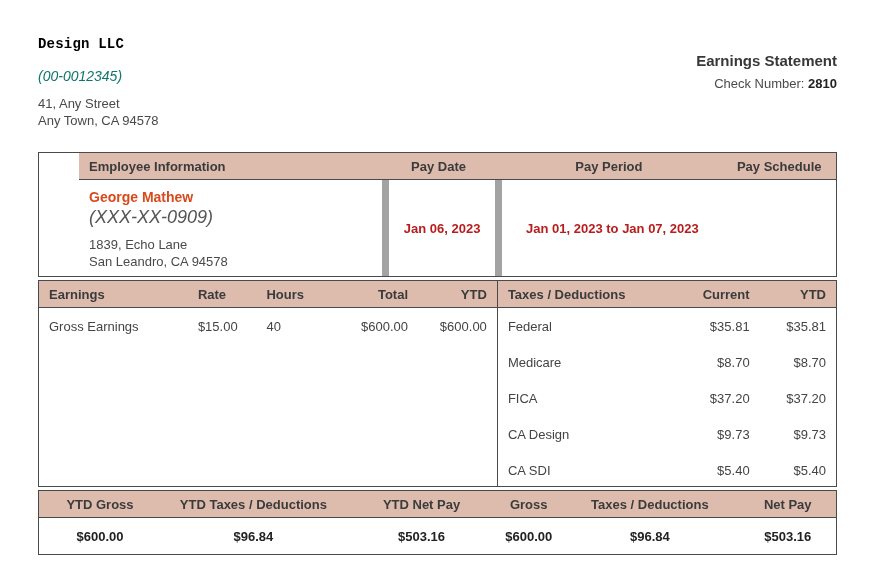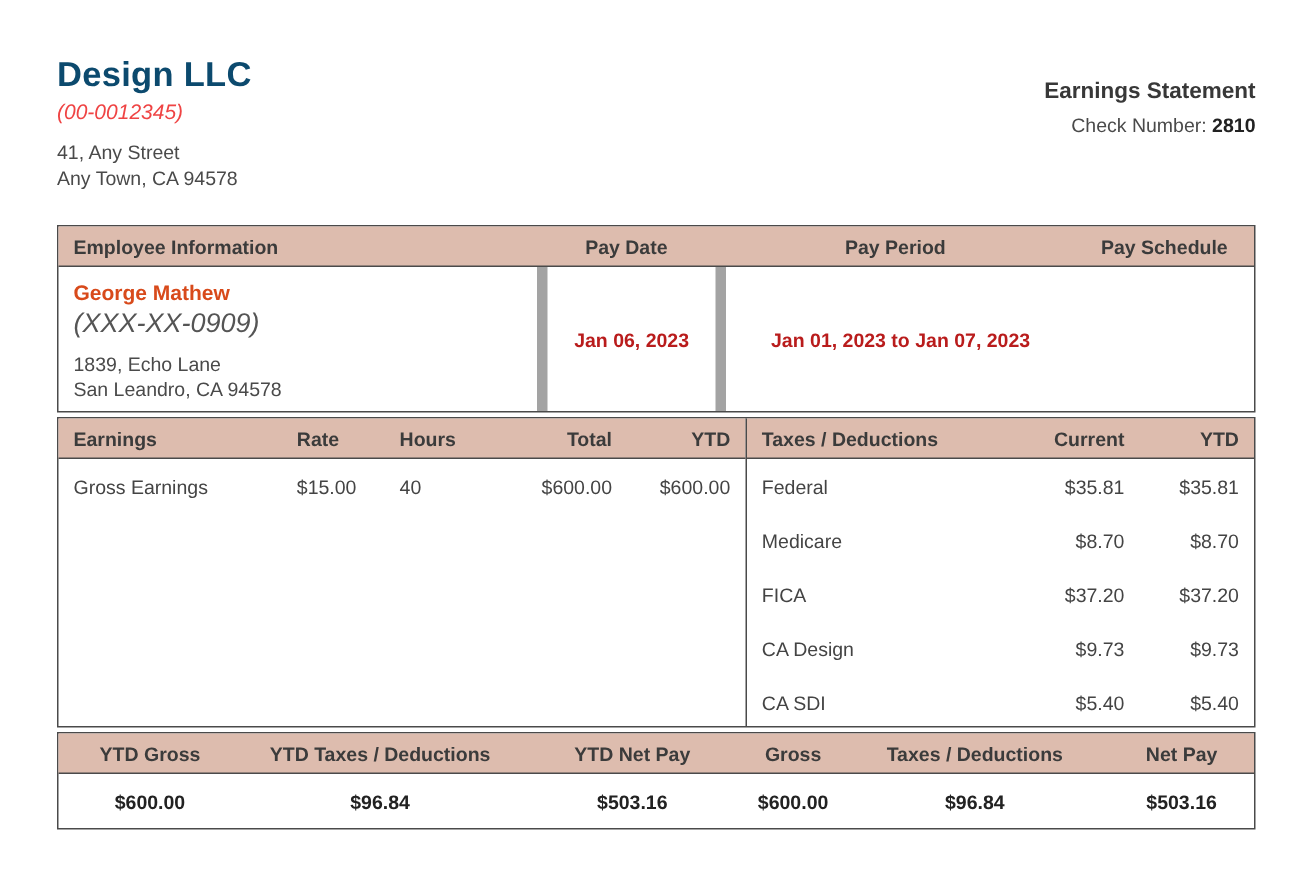--- a/index.html
+++ b/index.html
@@ -3,35 +3,35 @@
 <meta charset="utf-8">
 <style>
   * { box-sizing: border-box; margin: 0; padding: 0; }
   html, body { width: 875px; height: 580px; background: #ffffff; }
   body { font-family: "Liberation Sans", sans-serif; color: #444; overflow: hidden; }
 
   .sheet { position: relative; width: 875px; height: 580px; }
 
   
   .top { display: flex; justify-content: space-between; align-items: flex-start; padding: 36px 38px 0 38px; }
-  .company-name { color: #0c4a6e; font-size: 23px; font-weight: bold; letter-spacing: .2px; }
-  .company-id { font-style: italic; font-size: 14px; color: #ef4444; margin-top: 3px; }
+  .company-name { color: #000000; font-size: 14px; font-weight: bold; letter-spacing: .2px; font-family: Liberation Mono, monospace; }
+  .company-id { font-style: italic; font-size: 14px; color: #0f766e; margin-top: 16px; }
   .company-addr { font-size: 13px; color: #4a4a4a; margin-top: 11px; line-height: 1.32; }
   .stmt { text-align: right; padding-top: 16px; }
   .stmt-title { font-size: 15px; font-weight: bold; color: #383838; }
   .stmt-check { font-size: 13px; color: #4a4a4a; margin-top: 7px; }
   .stmt-check .num { font-weight: bold; color: #222; }
 
   
   .tbl { margin: 23px 38px 0 38px; font-size: 13px; }
   .gap { height: 3px; }
   .hd-bg { background: #ddbcae; color: #3b3b3b; font-weight: bold; }
 
   
-  .sec1 { border: 1px solid #4a4a4a; }
+  .sec1 { border: 1px solid #4a4a4a; padding-left: 40px; }
   .sec1-head { display: flex; height: 27px; align-items: center; border-bottom: 1px solid #4a4a4a; }
   .sec1-body { display: flex; height: 96px; }
   .c1 { width: 40%; } .c2 { width: 15%; } .c3 { width: 30%; } .c4 { width: 15%; }
   .sec1-head .c1 { padding-left: 10px; }
   .sec1-head .c2, .sec1-head .c3, .sec1-head .c4 { text-align: center; }
   .emp-cell { padding: 9px 10px 0 10px; }
   .emp-name { color: #d84a1b; font-weight: bold; font-size: 14px; }
   .emp-ssn { font-style: italic; font-size: 18px; color: #555; margin-top: 2px; }
   .emp-addr { font-size: 13px; color: #4a4a4a; margin-top: 9px; line-height: 1.3; }
   .mid-cell { display: flex; align-items: center; justify-content: center; font-weight: bold; color: #b91c1c; border-left: 7px solid #a3a3a3; }

